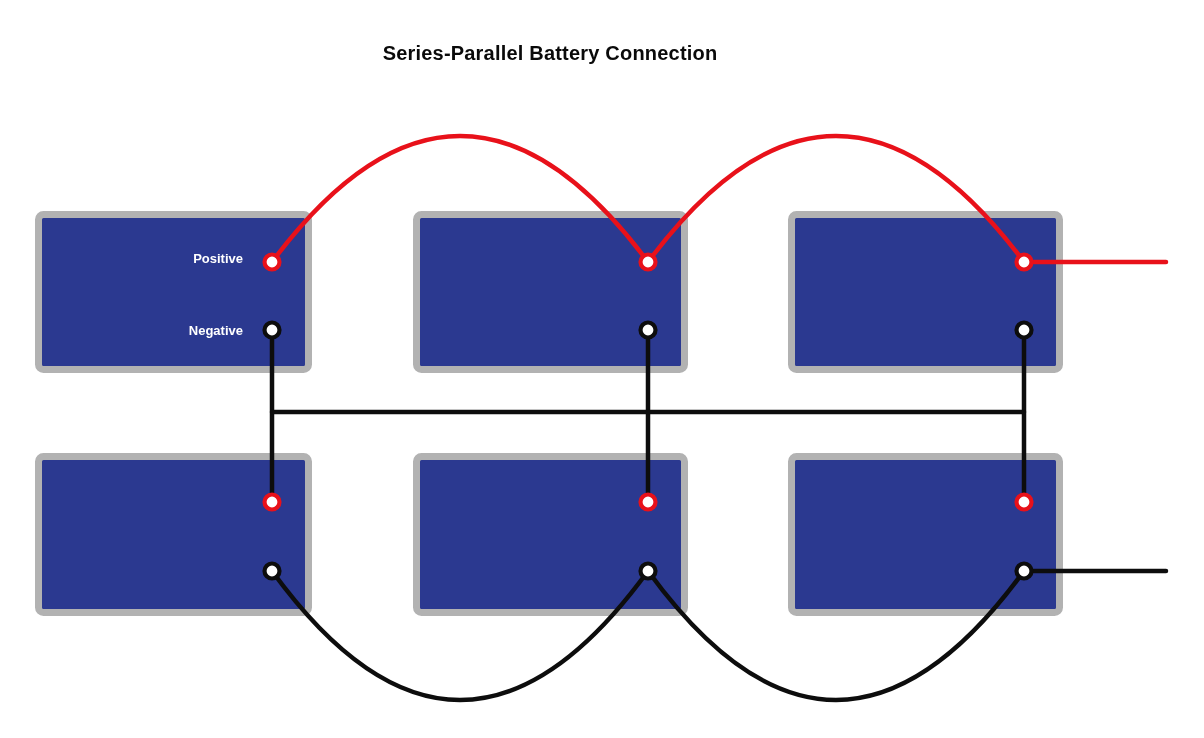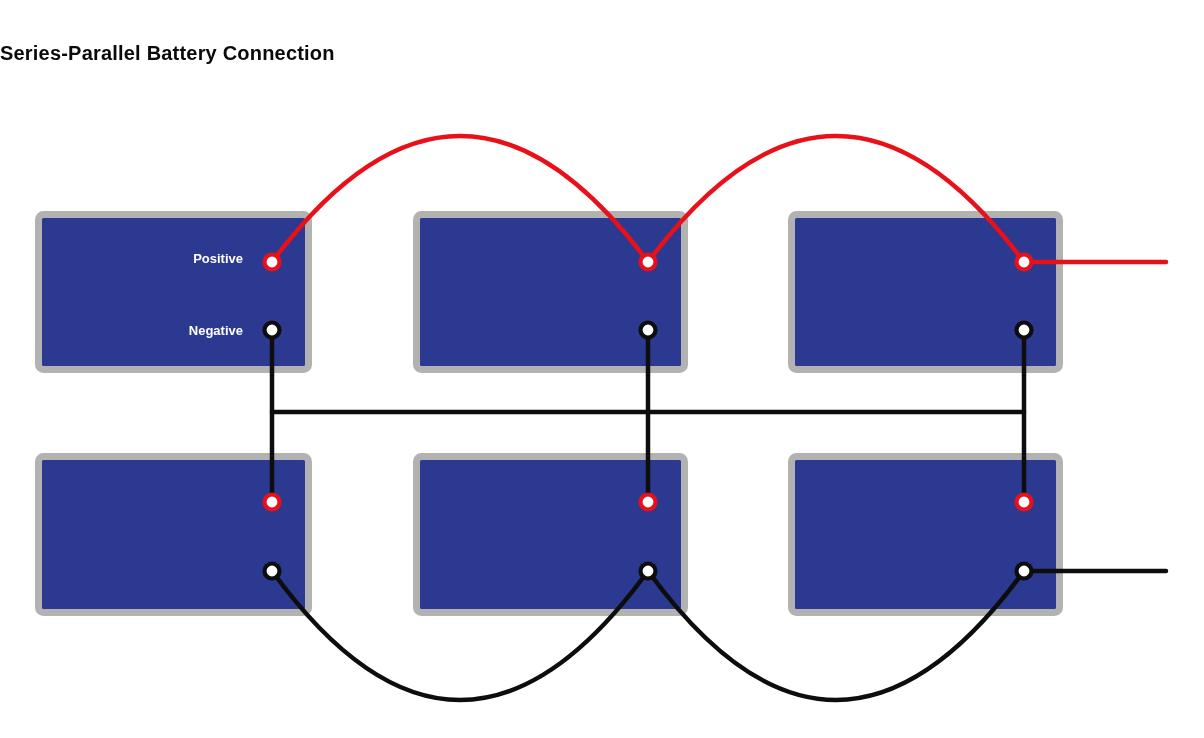--- a/index.html
+++ b/index.html
@@ -13,21 +13,21 @@
     width: 1204px;
     height: 738px;
     background: #ffffff;
     overflow: hidden;
   }
   #title {
     position: absolute;
     top: 42px;
     left: 0;
     width: 1100px;
-    text-align: left;
+    text-align: center;
     font-size: 20px;
     font-weight: bold;
     color: #0a0a0a;
     letter-spacing: 0.2px;
   }
   #diagram-svg {
     position: absolute;
     top: 0;
     left: 0;
   }

